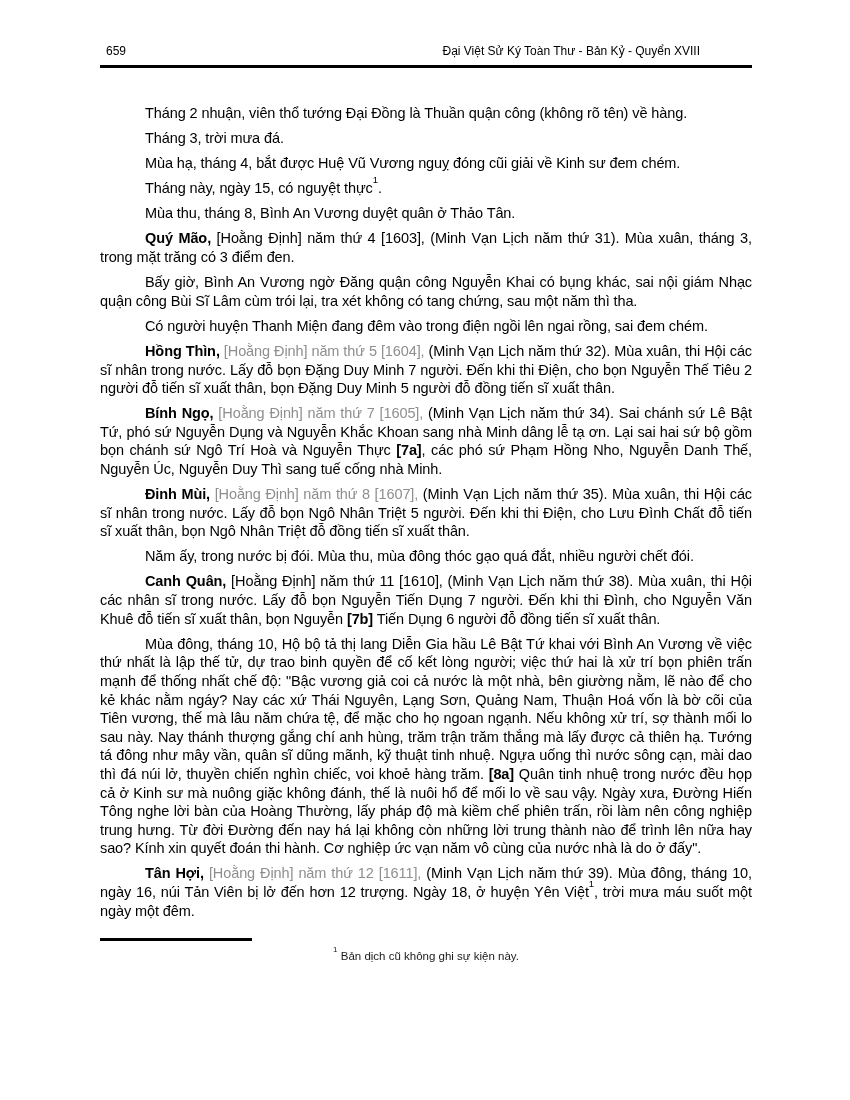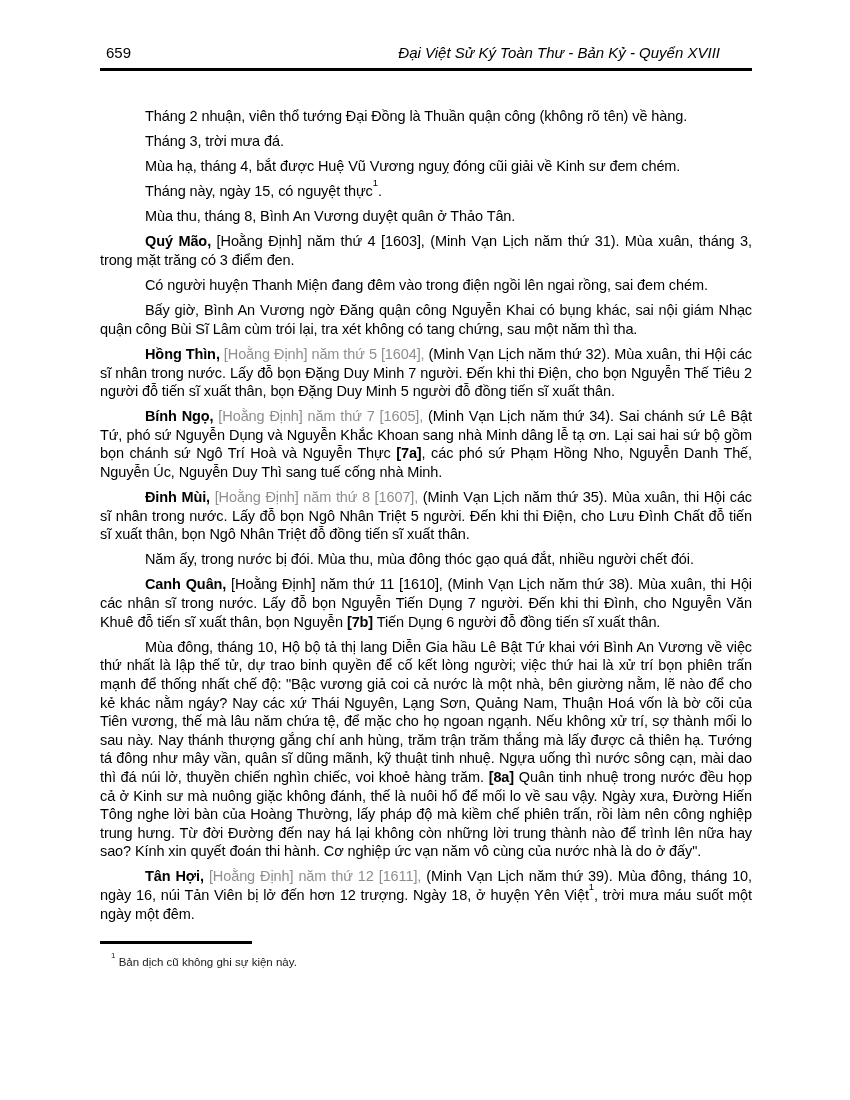--- a/index.html
+++ b/index.html
@@ -18,29 +18,28 @@
     padding: 44px 98px 0 100px;
     font-family: "Liberation Sans", "DejaVu Sans", sans-serif;
     color: #000000;
   }
   
   .running-head {
     display: flex;
     align-items: baseline;
     border-bottom: 3px solid #000000;
     padding-bottom: 7px;
-    font-size: 15px;
+    font-size: 12px;
   }
   .running-head .page-num {
     margin-left: 6px;
   }
   .running-head .head-title {
     margin-left: auto;
-    margin-right: 32px;
-    font-style: italic;
+    margin-right: 52px;
   }
   
   .doc-body {
     padding-top: 36px;
     font-size: 14.5px;
     line-height: 18.6px;
     letter-spacing: -0.1px;
   }
   .doc-body p.para {
     margin: 0 0 6.5px 0;
@@ -59,46 +58,47 @@
   .footnote-section {
     margin-top: 18px;
   }
   .footnote-rule {
     width: 152px;
     border: 0;
     border-top: 3px solid #000000;
     margin: 0 0 8px 0;
   }
   .footnote {
-    margin: 11px;
+    margin: 0;
     font-size: 11.5px;
     line-height: 15px;
     color: #1a1a1a;
+    text-align: center;
   }
   .footnote sup.fn { font-size: 8px; }
 </style>
 </head>
 <body>
 
 <div class="page">
 
   <header class="running-head">
     <span class="page-num">659</span>
     <span class="head-title">Đại Việt Sử Ký Toàn Thư - Bản Kỷ - Quyển XVIII</span>
   </header>
 
   <main class="doc-body">
       <p class="para"><span>Tháng 2 nhuận, viên thổ tướng Đại Đồng là Thuần quận công (không rõ tên) về hàng.</span></p>
       <p class="para"><span>Tháng 3, trời mưa đá.</span></p>
       <p class="para"><span>Mùa hạ, tháng 4, bắt được Huệ Vũ Vương nguỵ đóng cũi giải về Kinh sư đem chém.</span></p>
       <p class="para"><span>Tháng này, ngày 15, có nguyệt thực</span><sup class="fn">1</sup><span>.</span></p>
       <p class="para"><span>Mùa thu, tháng 8, Bình An Vương duyệt quân ở Thảo Tân.</span></p>
       <p class="para"><span class="bold">Quý Mão,</span><span> [Hoằng Định] năm thứ 4 [1603], (Minh Vạn Lịch năm thứ 31). Mùa xuân, tháng 3, trong mặt trăng có 3 điểm đen.</span></p>
+      <p class="para"><span>Bấy giờ, Bình An Vương ngờ Đăng quận công Nguyễn Khai có bụng khác, sai nội giám Nhạc quận công Bùi Sĩ Lâm cùm trói lại, tra xét không có tang chứng, sau một năm thì tha.</span></p>
       <p class="para"><span>Có người huyện Thanh Miện đang đêm vào trong điện ngồi lên ngai rồng, sai đem chém.</span></p>
-      <p class="para"><span>Bấy giờ, Bình An Vương ngờ Đăng quận công Nguyễn Khai có bụng khác, sai nội giám Nhạc quận công Bùi Sĩ Lâm cùm trói lại, tra xét không có tang chứng, sau một năm thì tha.</span></p>
       <p class="para"><span class="bold">Hồng Thìn,</span><span class="gray"> [Hoằng Định] năm thứ 5 [1604],</span><span> (Minh Vạn Lịch năm thứ 32). Mùa xuân, thi Hội các sĩ nhân trong nước. Lấy đỗ bọn Đặng Duy Minh 7 người. Đến khi thi Điện, cho bọn Nguyễn Thế Tiêu 2 người đỗ tiến sĩ xuất thân, bọn Đặng Duy Minh 5 người đỗ đồng tiến sĩ xuất thân.</span></p>
       <p class="para"><span class="bold">Bính Ngọ,</span><span class="gray"> [Hoằng Định] năm thứ 7 [1605],</span><span> (Minh Vạn Lịch năm thứ 34). Sai chánh sứ Lê Bật Tứ, phó sứ Nguyễn Dụng và Nguyễn Khắc Khoan sang nhà Minh dâng lễ tạ ơn. Lại sai hai sứ bộ gồm bọn chánh sứ Ngô Trí Hoà và Nguyễn Thực </span><span class="bold">[7a]</span><span>, các phó sứ Phạm Hồng Nho, Nguyễn Danh Thế, Nguyễn Úc, Nguyễn Duy Thì sang tuế cống nhà Minh.</span></p>
       <p class="para"><span class="bold">Đinh Mùi,</span><span class="gray"> [Hoằng Định] năm thứ 8 [1607],</span><span> (Minh Vạn Lịch năm thứ 35). Mùa xuân, thi Hội các sĩ nhân trong nước. Lấy đỗ bọn Ngô Nhân Triệt 5 người. Đến khi thi Điện, cho Lưu Đình Chất đỗ tiến sĩ xuất thân, bọn Ngô Nhân Triệt đỗ đồng tiến sĩ xuất thân.</span></p>
       <p class="para"><span>Năm ấy, trong nước bị đói. Mùa thu, mùa đông thóc gạo quá đắt, nhiều người chết đói.</span></p>
       <p class="para"><span class="bold">Canh Quân,</span><span> [Hoằng Định] năm thứ 11 [1610], (Minh Vạn Lịch năm thứ 38). Mùa xuân, thi Hội các nhân sĩ trong nước. Lấy đỗ bọn Nguyễn Tiến Dụng 7 người. Đến khi thi Đình, cho Nguyễn Văn Khuê đỗ tiến sĩ xuất thân, bọn Nguyễn </span><span class="bold">[7b]</span><span> Tiến Dụng 6 người đỗ đồng tiến sĩ xuất thân.</span></p>
       <p class="para"><span>Mùa đông, tháng 10, Hộ bộ tả thị lang Diễn Gia hầu Lê Bật Tứ khai với Bình An Vương về việc thứ nhất là lập thế tử, dự trao binh quyền để cố kết lòng người; việc thứ hai là xử trí bọn phiên trấn mạnh để thống nhất chế độ: "Bậc vương giả coi cả nước là một nhà, bên giường nằm, lẽ nào để cho kẻ khác nằm ngáy? Nay các xứ Thái Nguyên, Lạng Sơn, Quảng Nam, Thuận Hoá vốn là bờ cõi của Tiên vương, thế mà lâu năm chứa tệ, để mặc cho họ ngoan ngạnh. Nếu không xử trí, sợ thành mối lo sau này. Nay thánh thượng gắng chí anh hùng, trăm trận trăm thắng mà lấy được cả thiên hạ. Tướng tá đông như mây vần, quân sĩ dũng mãnh, kỹ thuật tinh nhuệ. Ngựa uống thì nước sông cạn, mài dao thì đá núi lở, thuyền chiến nghìn chiếc, voi khoẻ hàng trăm. </span><span class="bold">[8a]</span><span> Quân tinh nhuệ trong nước đều họp cả ở Kinh sư mà nuông giặc không đánh, thế là nuôi hổ để mối lo về sau vậy. Ngày xưa, Đường Hiến Tông nghe lời bàn của Hoàng Thường, lấy pháp độ mà kiềm chế phiên trấn, rồi làm nên công nghiệp trung hưng. Từ đời Đường đến nay há lại không còn những lời trung thành nào để trình lên nữa hay sao? Kính xin quyết đoán thi hành. Cơ nghiệp ức vạn năm vô cùng của nước nhà là do ở đấy".</span></p>
       <p class="para"><span class="bold">Tân Hợi,</span><span class="gray"> [Hoằng Định] năm thứ 12 [1611],</span><span> (Minh Vạn Lịch năm thứ 39). Mùa đông, tháng 10, ngày 16, núi Tản Viên bị lở đến hơn 12 trượng. Ngày 18, ở huyện Yên Việt</span><sup class="fn">1</sup><span>, trời mưa máu suốt một ngày một đêm.</span></p>
     </main>
 
   <footer class="footnote-section">

